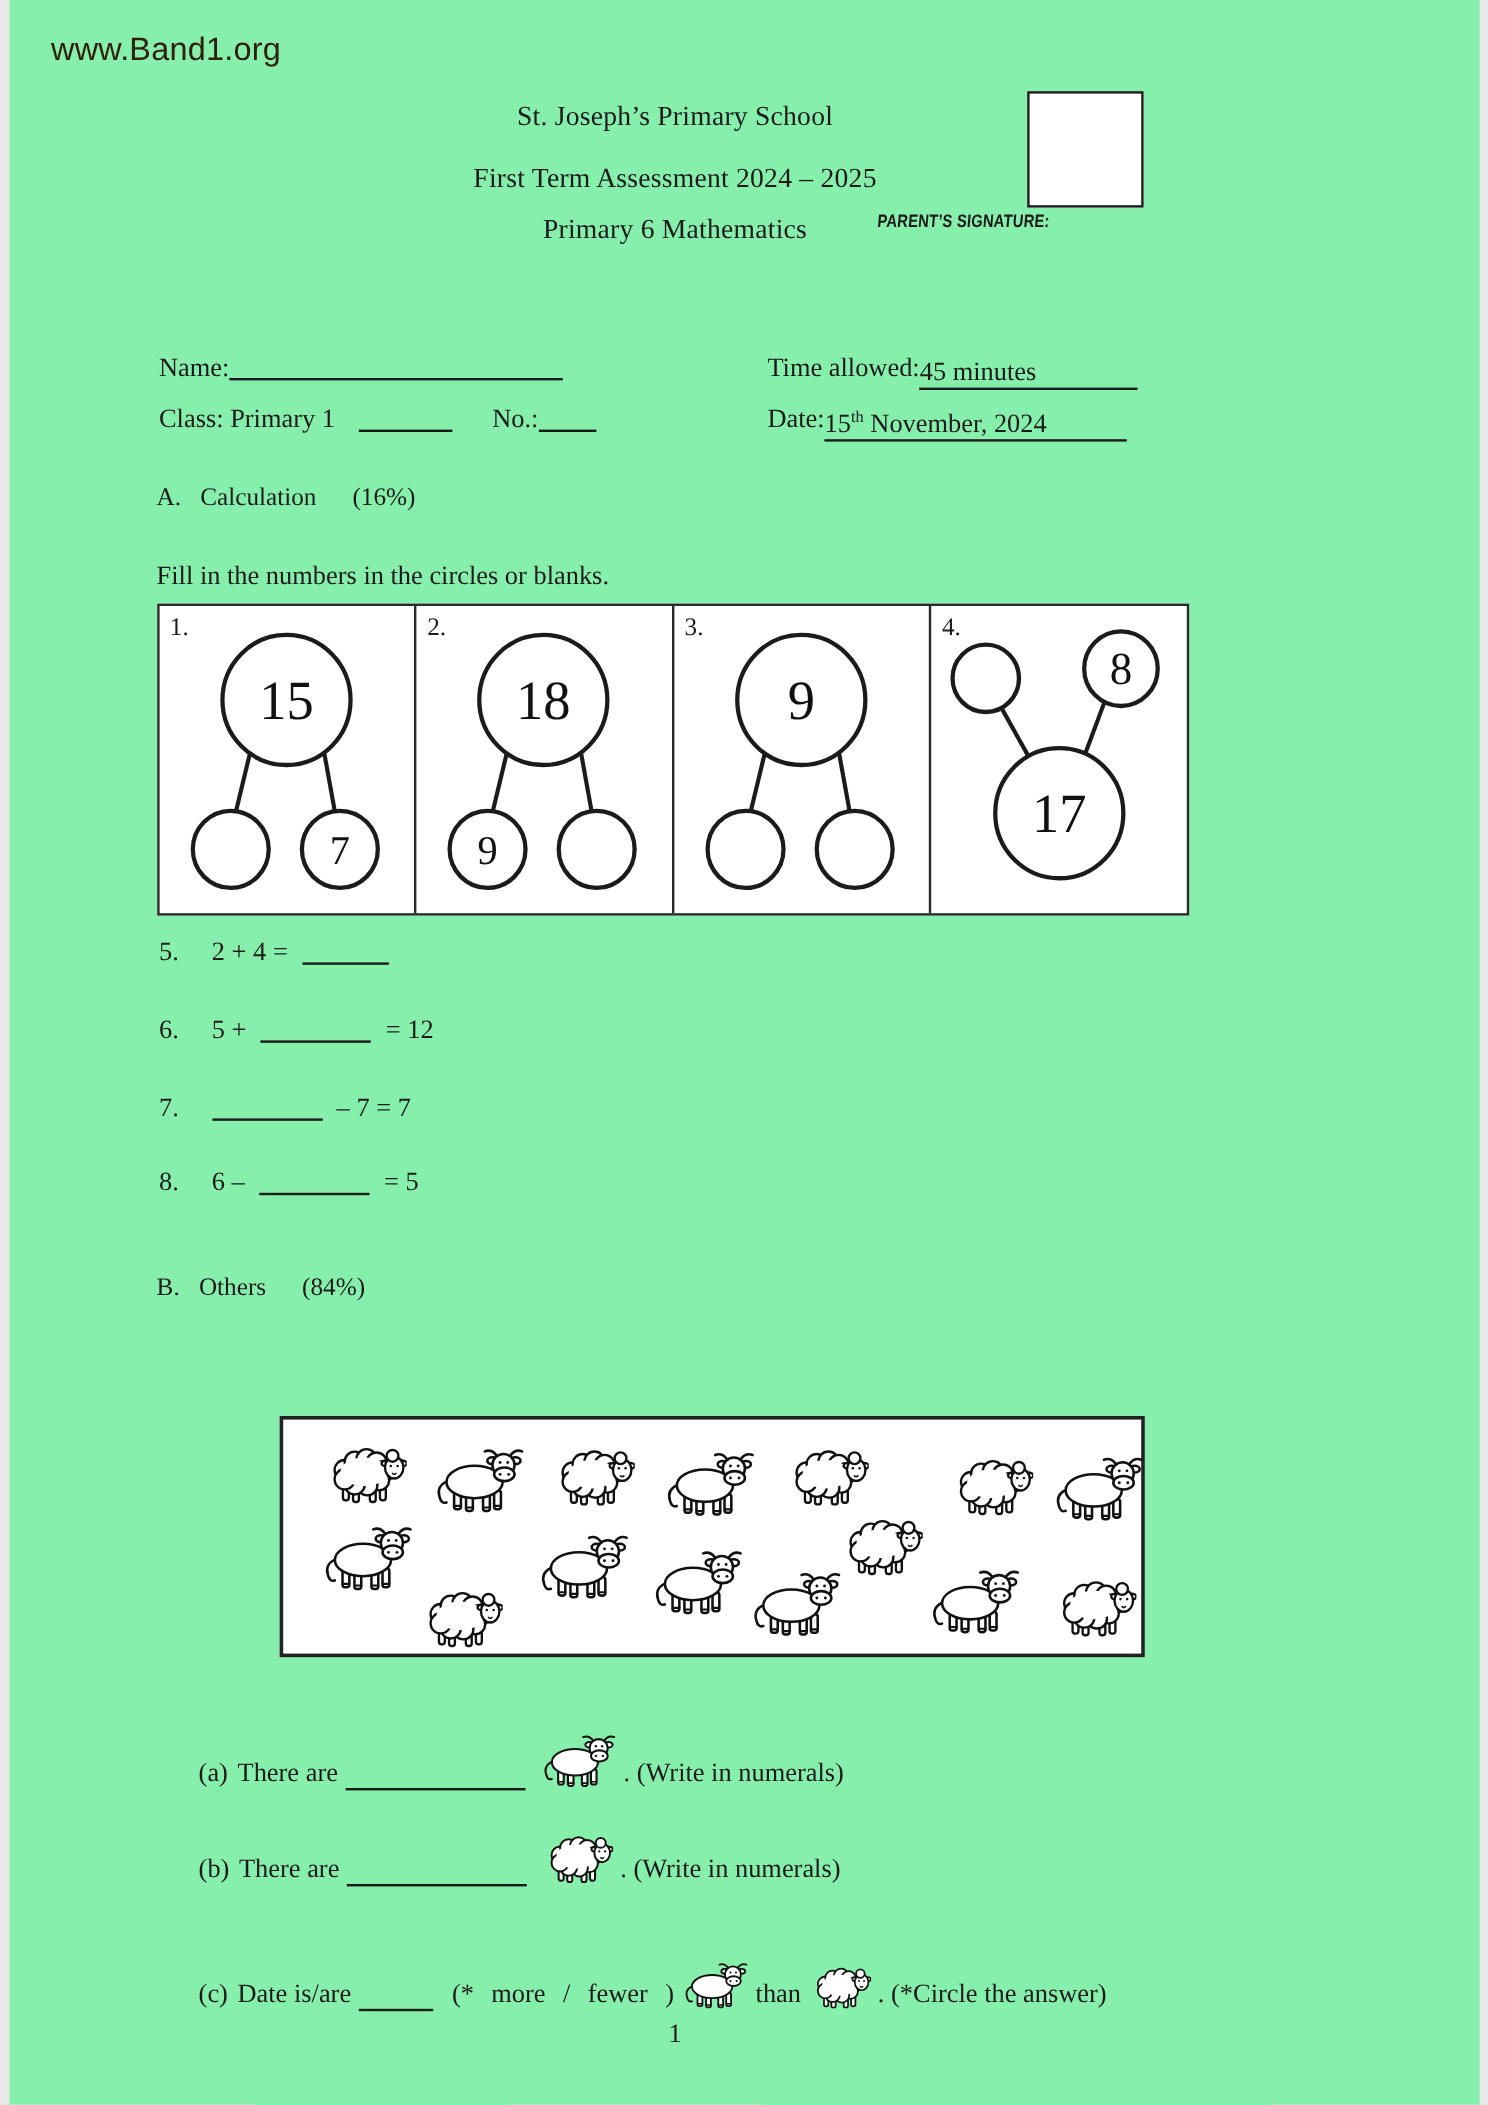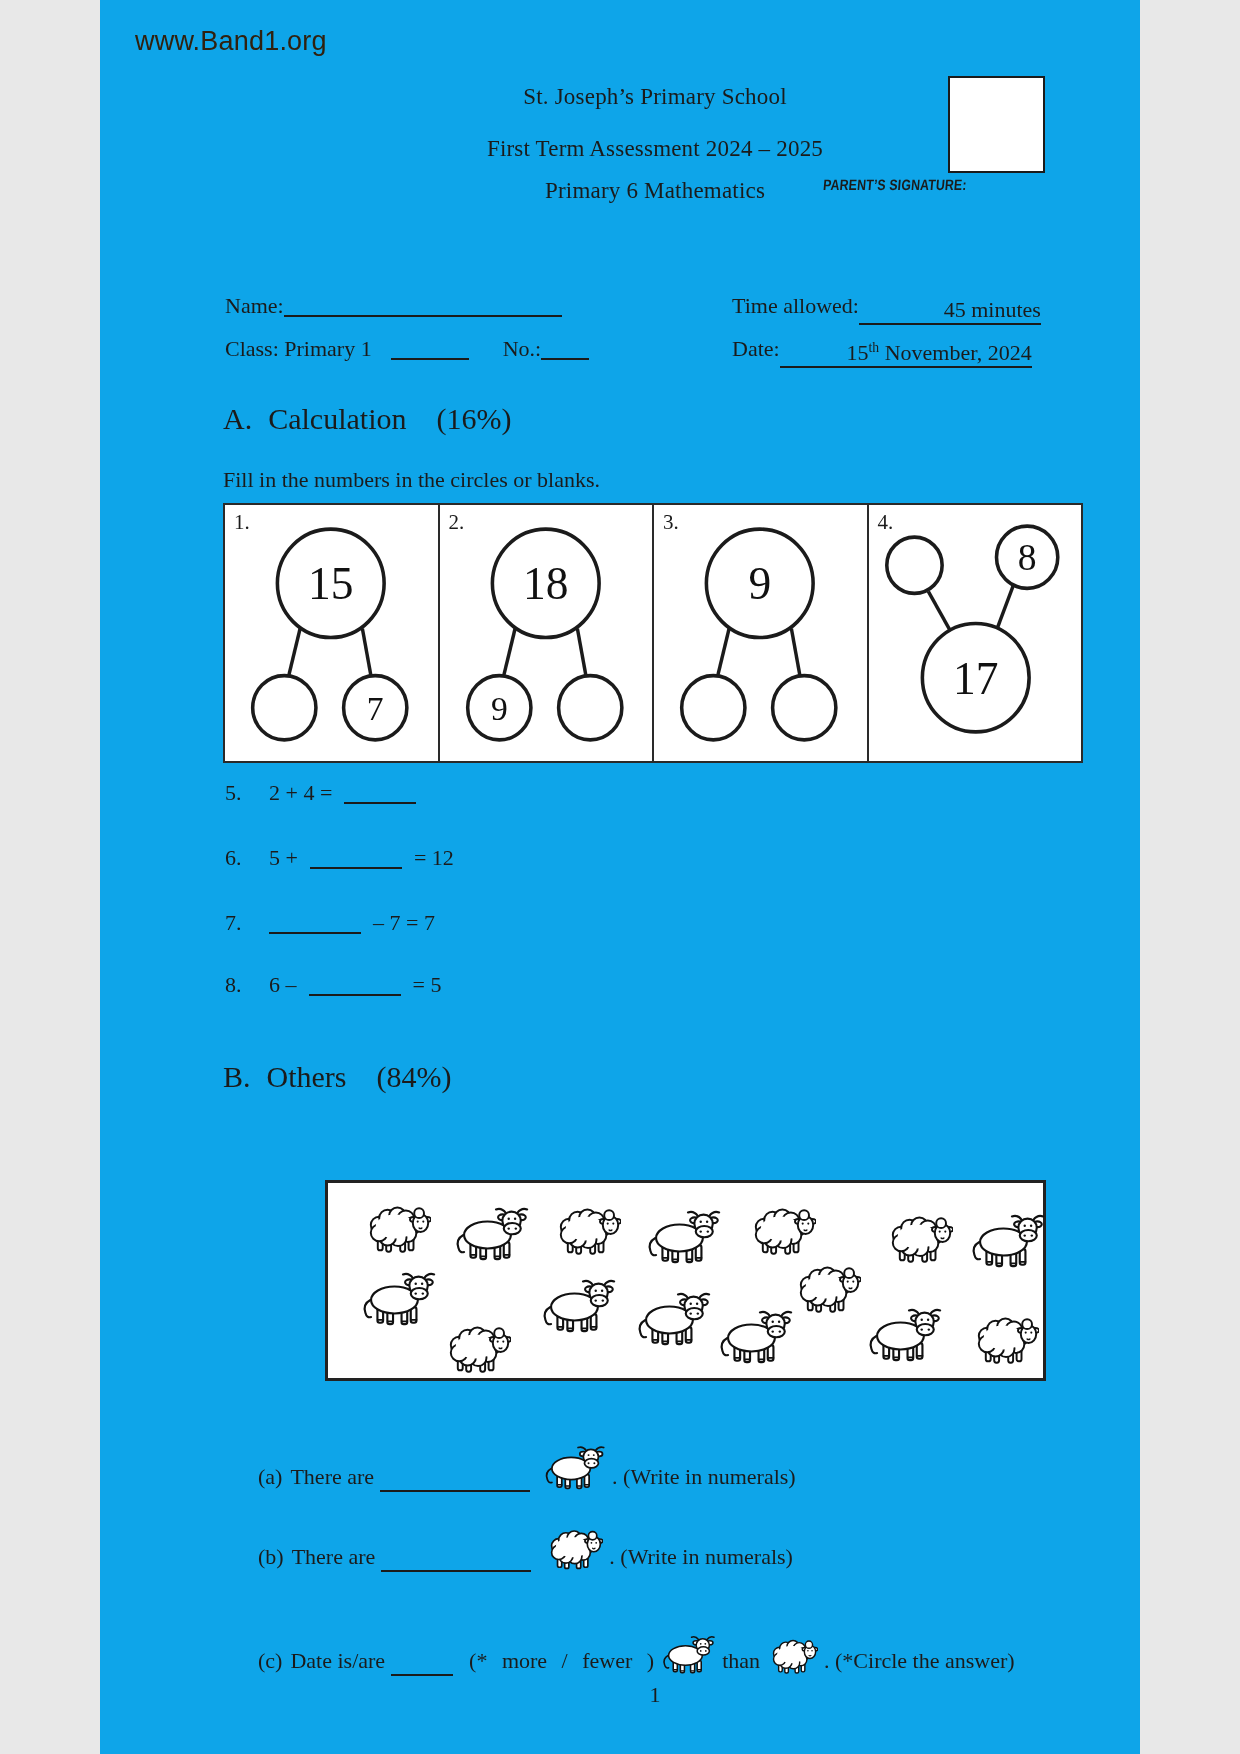--- a/index.html
+++ b/index.html
@@ -1,34 +1,34 @@
 <!DOCTYPE html>
 <html><head>
 <meta charset="utf-8">
 <style>
   html,body{margin:0;padding:0;background:#e8e8e8;}
   .page{
-    position:relative;width:1040px;height:1754px;background:#0ea5e9;
+    position:relative;width:1225px;height:1754px;background:#86efac;
     margin:0 auto;overflow:hidden;
     font-family:"Liberation Serif","DejaVu Serif",serif;color:#1b1b1b;text-decoration:underline;
   }
   .abs{position:absolute;}
   .sans{font-family:"Liberation Sans","DejaVu Sans",sans-serif;}
   .watermark{left:35px;top:26px;font-size:27px;color:#30210f;letter-spacing:.2px;}
   .header{left:0;top:0;width:1110px;text-align:center;}
   .header .h-line{position:absolute;width:100%;font-size:23px;letter-spacing:.2px;}
   .sig-box{left:848px;top:76px;width:93px;height:93px;border:2.5px solid #1b1b1b;background:#fff;}
   .sig-label{left:724px;top:176px;font-size:15px;font-weight:700;letter-spacing:.2px;
     transform:scaleX(.82) skewX(-6deg);transform-origin:left top;white-space:nowrap;}
   .row{font-size:22px;white-space:nowrap;}
   .blank{display:inline-block;border-bottom:2px solid #1b1b1b;height:1em;vertical-align:-4px;}
-  .uval{display:inline-block;border-bottom:2px solid #1b1b1b;text-align:right;vertical-align:-4px;font-size:22px;}
+  .uval{display:inline-block;border-bottom:2px solid #1b1b1b;text-align:left;vertical-align:-4px;font-size:22px;}
   .w278{width:278px}.w78{width:78px}.w48{width:48px}.w72{width:72px}.w92{width:92px}.w150{width:150px}.w62{width:62px}
   sup{font-size:.62em;}
-  .sec-head{font-size:30px;}
+  .sec-head{font-size:21px;}
   .sec-head .t{margin-left:16px;} .sec-head .w{margin-left:30px;}
   
   .bond-table{left:123px;top:503px;width:860px;height:260px;border:2.5px solid #2a2a2a;display:flex;box-sizing:border-box;background:#fff;}
   .bond-cell{flex:1;position:relative;border-left:2px solid #2a2a2a;}
   .bond-cell:first-child{border-left:none;}
   .cell-no{position:absolute;left:9px;top:5px;font-size:21px;}
   .bond-svg{position:absolute;left:0;top:0;width:100%;height:100%;}
   .bond-svg line{stroke:#1b1b1b;stroke-width:3.5;}
   .bond-svg circle{fill:#fff;stroke:#1b1b1b;stroke-width:3.6;}
   .bond-svg text{font-family:"Liberation Serif","DejaVu Serif",serif;fill:#111;text-anchor:middle;}

